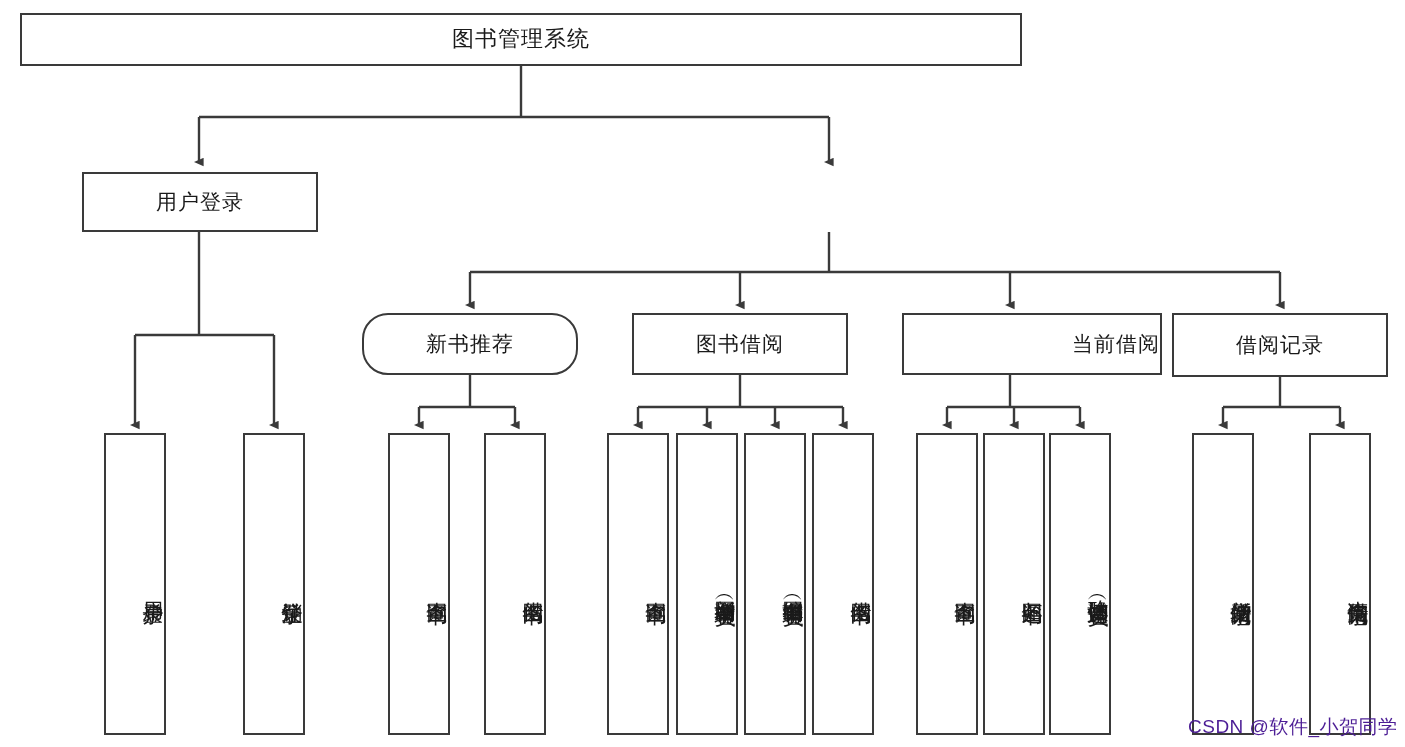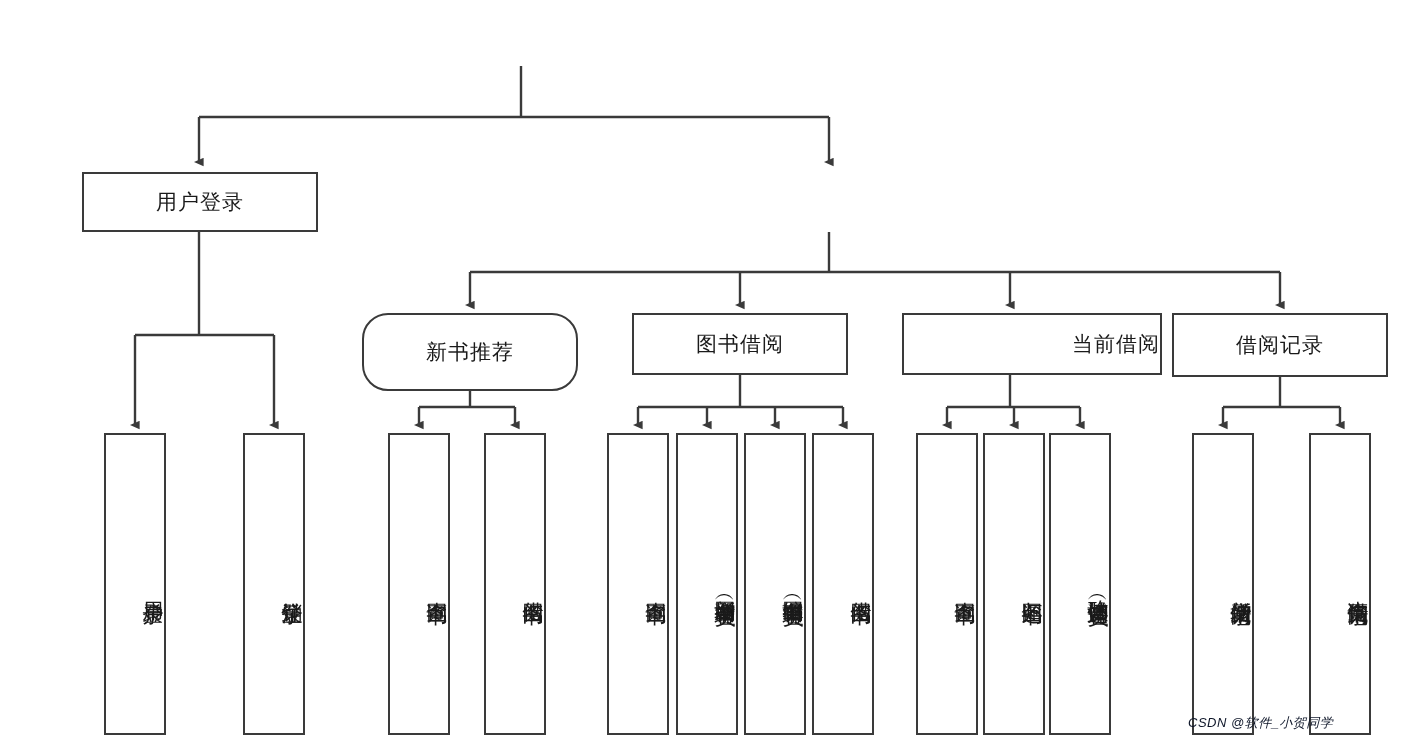--- a/index.html
+++ b/index.html
@@ -56,25 +56,24 @@
     line-height: 1.05;
     white-space: nowrap;
   }
   .node.root {
     font-size: 22px;
   }
   .watermark {
     position: absolute;
     left: 1188px;
     top: 714px;
-    font-size: 13px;
-    color: #0f172a;
+    font-size: 19px;
+    color: #4c1d95;
     white-space: nowrap;
     letter-spacing: 0.5px;
-    font-style: italic;
   }
 </style>
 </head>
 <body>
 
 <div id="canvas">
 
   <svg class="wires" viewBox="0 0 1405 747">
     <defs>
       <marker id="arrow" markerWidth="10" markerHeight="10" refX="4.2" refY="5" orient="auto" markerUnits="userSpaceOnUse">
@@ -118,26 +117,29 @@
       <path d="M1014,407 L1014,425" marker-end="url(#arrow)"></path>
       <path d="M1080,407 L1080,425" marker-end="url(#arrow)"></path>
 
       <path d="M1280,375 L1280,407"></path>
       <path d="M1223,407 L1340,407"></path>
       <path d="M1223,407 L1223,425" marker-end="url(#arrow)"></path>
       <path d="M1340,407 L1340,425" marker-end="url(#arrow)"></path>
     </g>
   </svg>
 
+  <div class="node h root" style="left:20px; top:13px; width:1002px; height:53px;">
+    <span>图书管理系统</span>
+  </div>
 
   <div class="node h" style="left:82px; top:172px; width:236px; height:60px;">
     <span>用户登录</span>
   </div>
 
-  <div class="node h" style="left:362px; top:313px; width:216px; height:78px;border-radius:26px;">
+  <div class="node h" style="left:362px; top:313px; width:216px; height:62px;border-radius:26px;">
     <span>新书推荐</span>
   </div>
   <div class="node h" style="left:632px; top:313px; width:216px; height:62px;">
     <span>图书借阅</span>
   </div>
   <div class="node h" style="left:902px; top:313px; width:260px; height:62px;justify-content:flex-end;">
     <span>当前借阅</span>
   </div>
   <div class="node h" style="left:1172px; top:313px; width:216px; height:64px;">
     <span>借阅记录</span>

